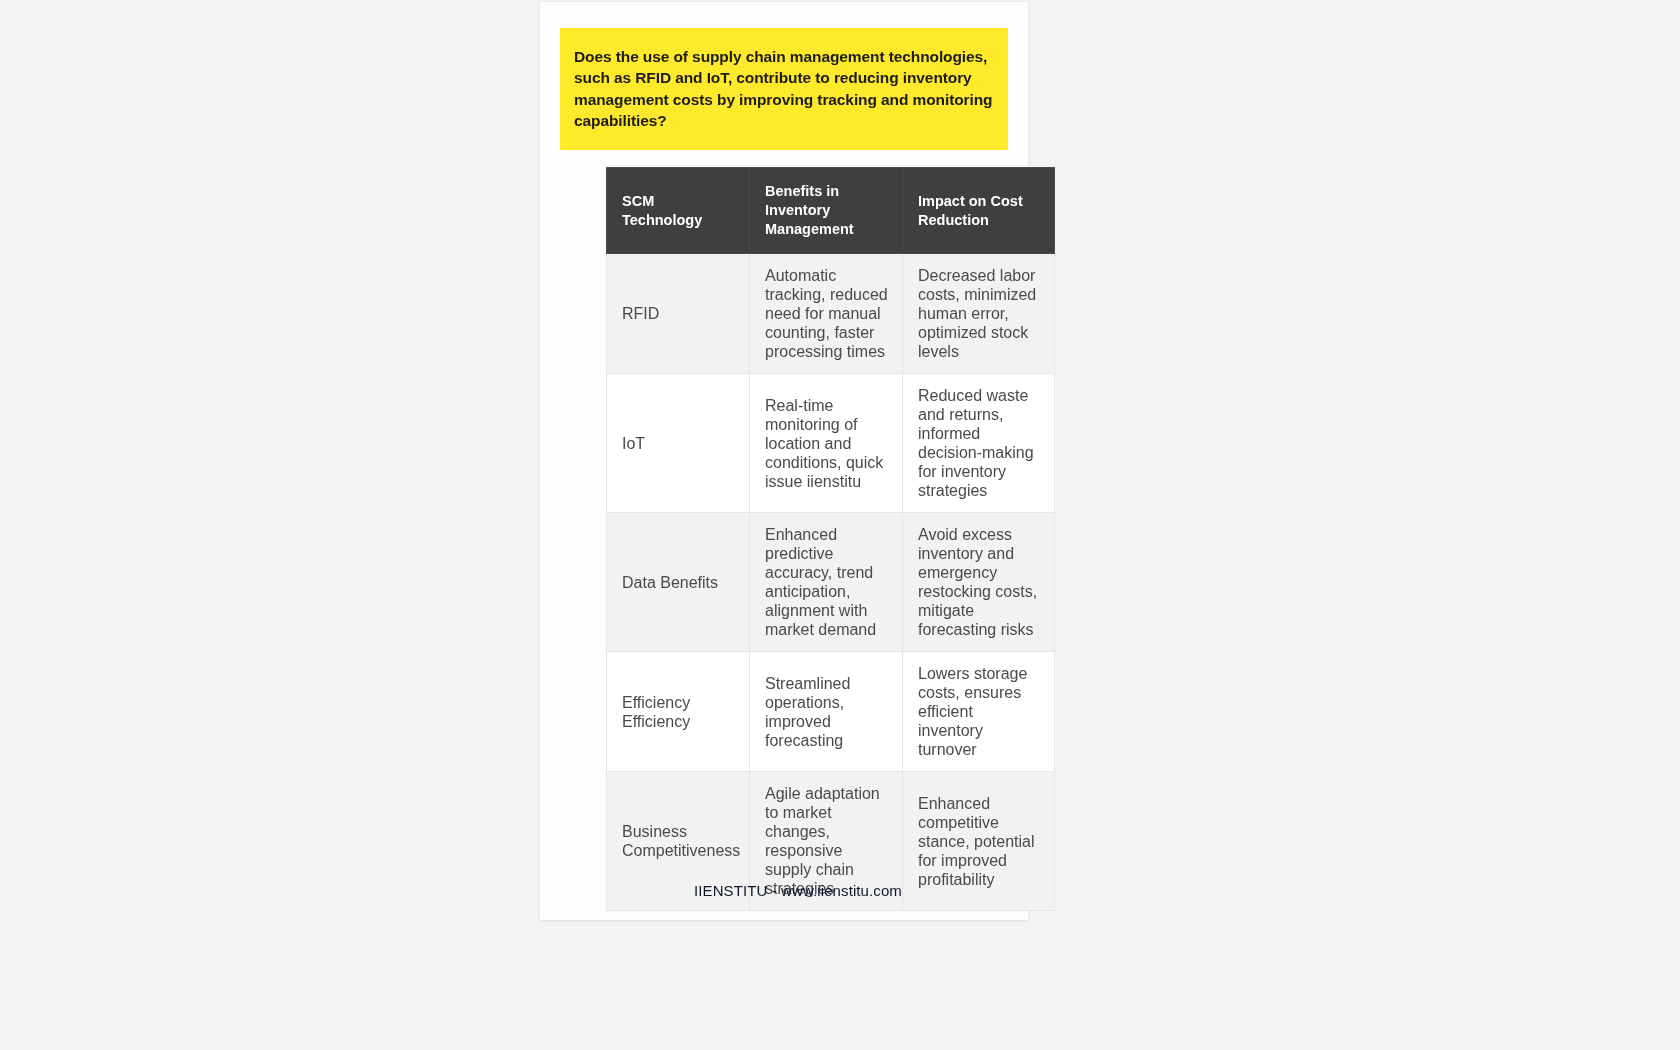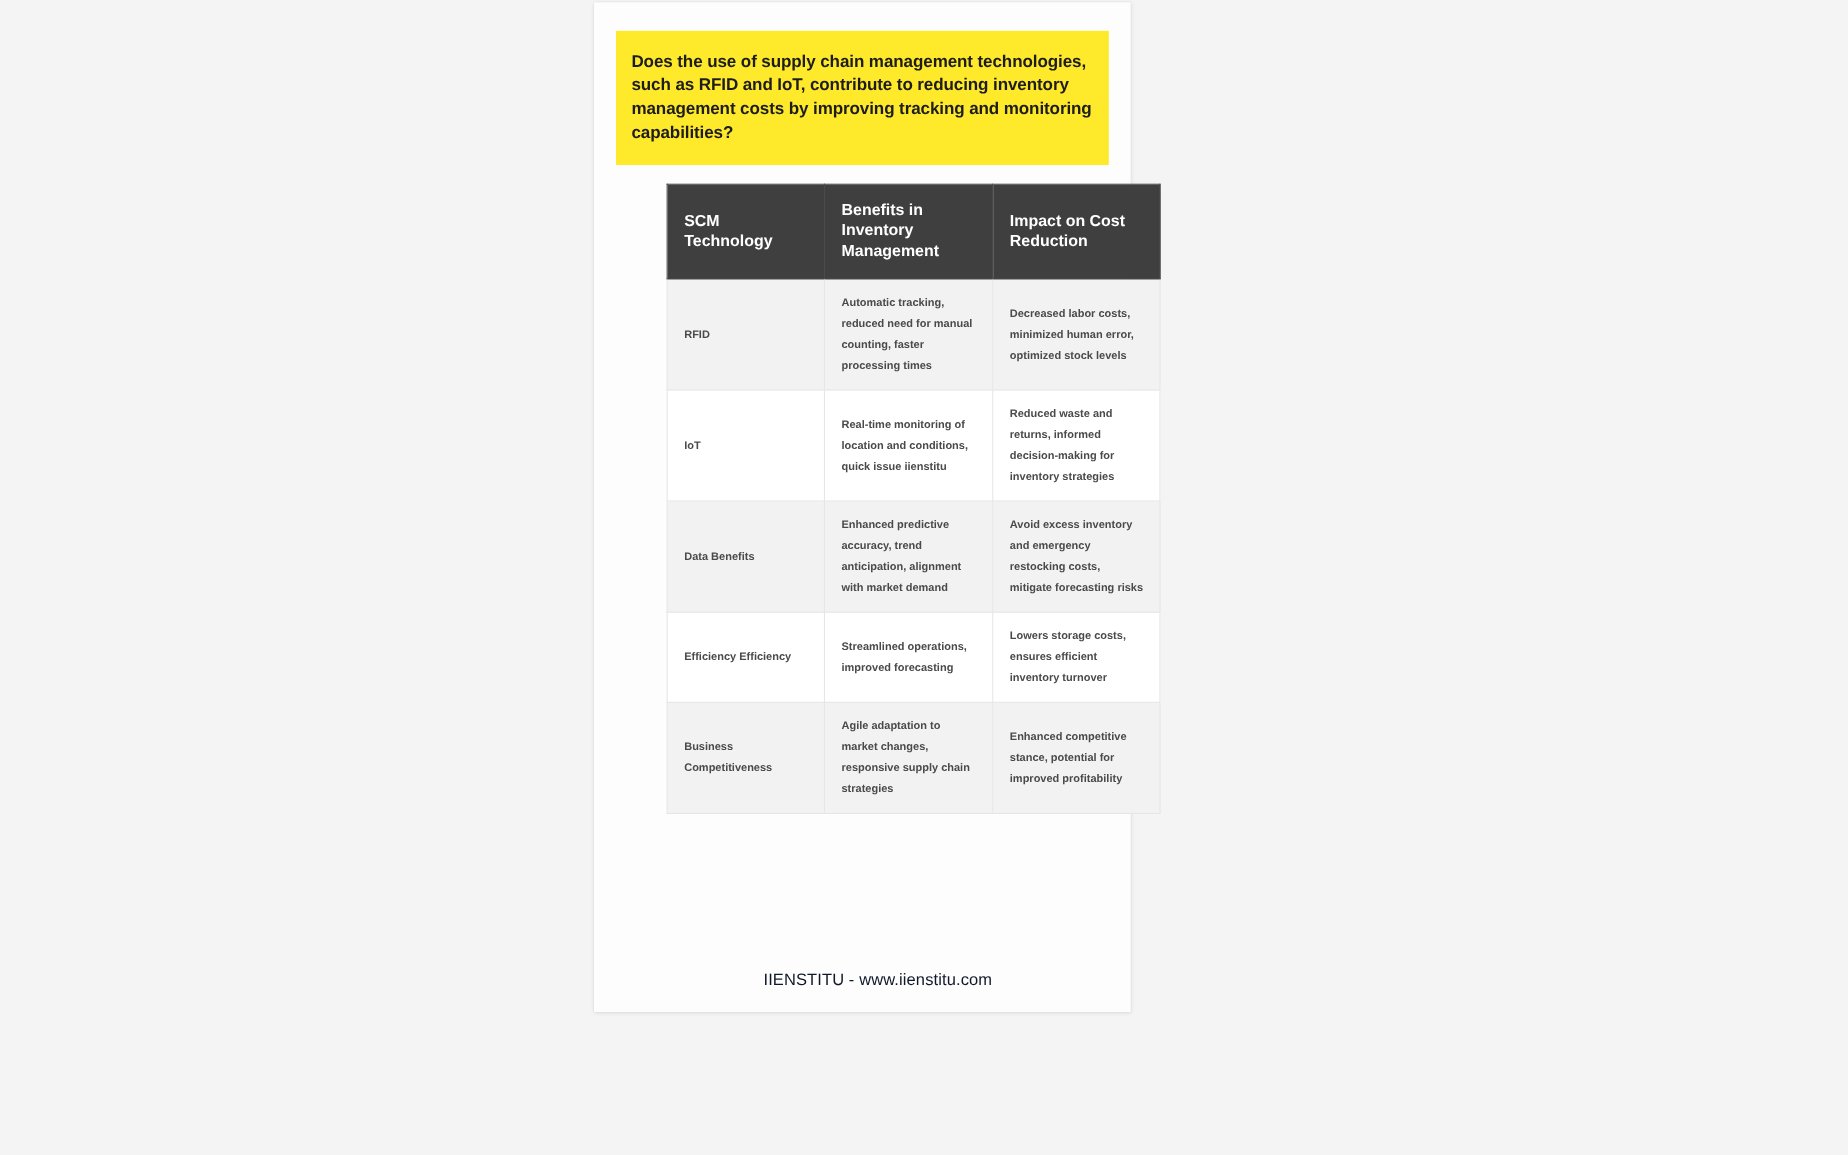--- a/index.html
+++ b/index.html
@@ -60,29 +60,28 @@
     font-weight: bold;
     font-size: 14.5px;
     line-height: 19px;
     text-align: left;
     vertical-align: middle;
     padding: 14px 14px 14px 15px;
     border: 1px solid #4b4b4b;
     box-sizing: border-box;
   }
   table.scm-table tbody td {
-    font-size: 10px;
+    font-size: 16px;
     line-height: 19px;
     color: #4a4a4a;
     vertical-align: middle;
     text-align: left;
     padding: 12px 14px 12px 15px;
     border: 1px solid #e6e6e6;
     box-sizing: border-box;
-    font-weight: bold;
   }
   table.scm-table tbody tr.row-odd td {
     background: #f2f2f2;
   }
   table.scm-table tbody tr.row-even td {
     background: #ffffff;
   }
   col.c1 { width: 143px; }
   col.c2 { width: 153px; }
   col.c3 { width: 152px; }

